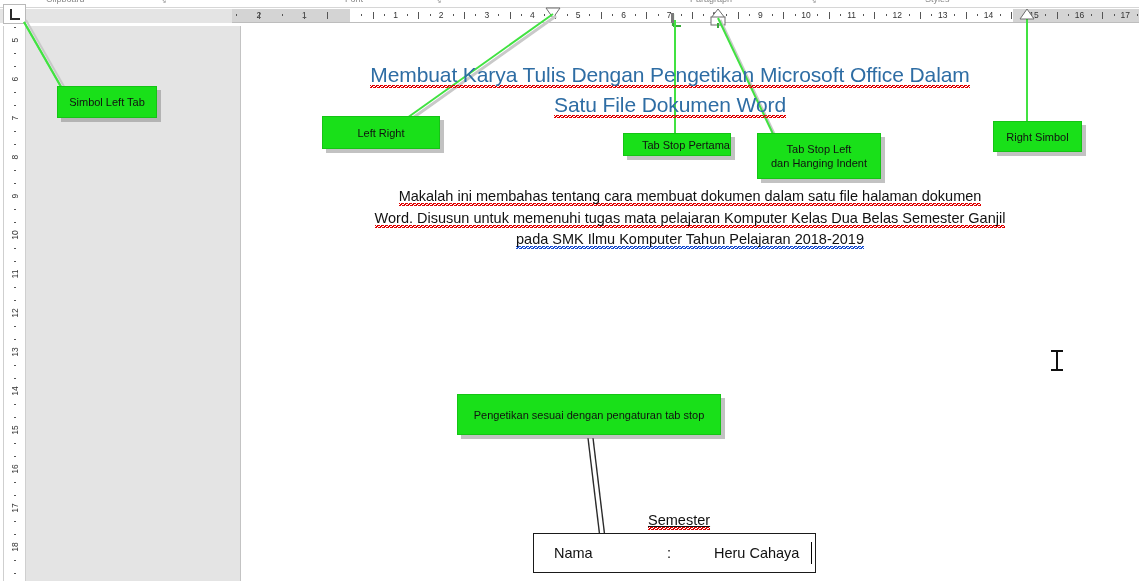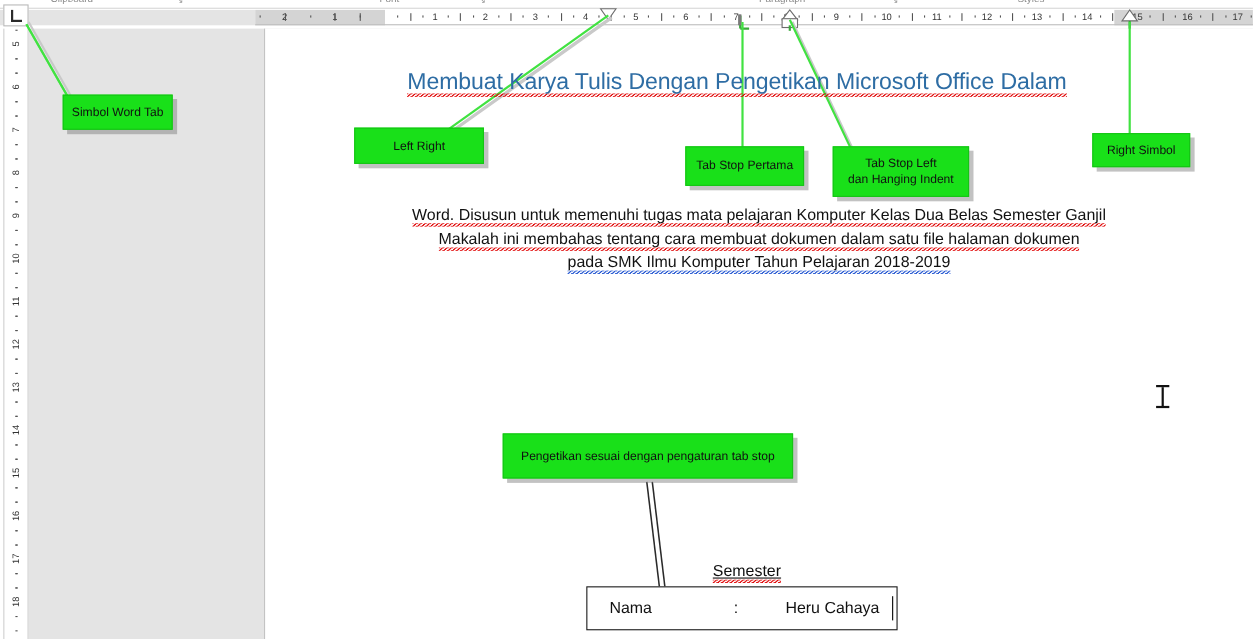--- a/index.html
+++ b/index.html
@@ -375,48 +375,49 @@
   <line x1="718" y1="18" x2="773" y2="134" stroke="#41e241" stroke-width="2"></line>
 
   <line x1="1027" y1="20" x2="1027" y2="122" stroke="#41e241" stroke-width="2"></line>
 
   <line x1="588" y1="438" x2="600" y2="538" stroke="#2a2a2a" stroke-width="1.4"></line>
   <line x1="593" y1="438" x2="605" y2="538" stroke="#2a2a2a" stroke-width="1.4"></line>
 </svg>
 
 <div class="doc-title">
   <div><span class="sq-red">Membuat Karya Tulis Dengan Pengetikan Microsoft Office Dalam</span></div>
+  <div><span class="sq-red">Satu File Dokumen Word</span></div>
 </div>
 
 <div class="doc-body">
+  <div><span class="sq-red">Makalah ini membahas tentang cara membuat dokumen dalam satu file halaman dokumen</span></div>
   <div><span class="sq-red">Word. Disusun untuk memenuhi tugas mata pelajaran Komputer Kelas Dua Belas Semester Ganjil</span></div>
-  <div><span class="sq-red">Makalah ini membahas tentang cara membuat dokumen dalam satu file halaman dokumen</span></div>
   <div><span class="sq-blue">pada SMK Ilmu Komputer Tahun Pelajaran 2018-2019</span></div>
 </div>
 
 <div class="penyusun">
   <span class="sq-red">Semester</span>
 </div>
 
 <div class="namebox">
   <span class="lbl">Nama</span>
   <span class="colon">:</span>
   <span class="val">Heru Cahaya</span>
   <span class="caret"></span>
 </div>
 
 <div class="callout" style="left:57px;top:86px;width:100px;height:32px;">
-  <span>Simbol Word Tab</span>
+  <span>Simbol Left Tab</span>
 </div>
 
 <div class="callout" style="left:322px;top:116px;width:118px;height:33px;">
   <span>Left Right</span>
 </div>
 
-<div class="callout" style="left:623px;top:133px;width:108px;height:36px;">
+<div class="callout" style="left:623px;top:133px;width:108px;height:23px;justify-content:flex-end;">
   <span>Tab Stop Pertama</span>
 </div>
 
 <div class="callout" style="left:757px;top:133px;width:124px;height:46px;flex-direction:column;">
   <span>Tab Stop Left</span>
   <span>dan Hanging Indent</span>
 </div>
 
 <div class="callout" style="left:993px;top:121px;width:89px;height:31px;">
   <span>Right Simbol</span>

